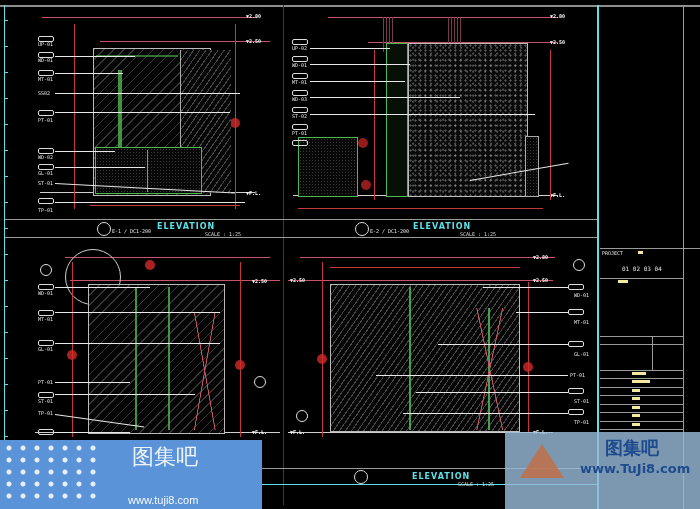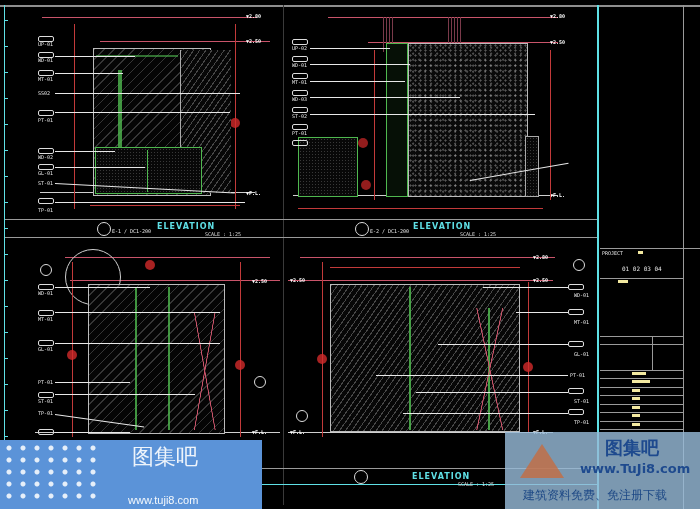--- a/index.html
+++ b/index.html
@@ -252,14 +252,13 @@
   <div class="abs" style="left:2px;top:2px;width:95px;height:60px;background:
       radial-gradient(circle,#fff 2px,transparent 3px) 0 0/14px 12px;opacity:.85;"></div>
   <span class="abs" style="left:132px;top:2px;color:#eef4fb;font-family:'DejaVu Serif',serif;font-size:22px;">图集吧</span>
   <span class="abs" style="left:128px;top:54px;color:#f4f8fc;font-size:11px;">www.tuji8.com</span>
 </div>
 
 <div class="abs wm-right" style="left:505px;top:432px;width:195px;height:77px;">
   <div class="abs" style="left:15px;top:12px;width:0;height:0;border-left:22px solid transparent;border-right:22px solid transparent;border-bottom:34px solid #c96a3a;opacity:.75;"></div>
   <span class="abs" style="left:100px;top:4px;color:#1e4a8e;font-family:'DejaVu Sans',sans-serif;font-size:18px;font-weight:bold;">图集吧</span>
   <span class="abs" style="left:75px;top:29px;color:#1e4a8e;font-family:'DejaVu Sans',sans-serif;font-size:13px;font-weight:bold;">www.TuJi8.com</span>
-  <span class="abs" style="left:18px;top:55px;color:#1f4a86;font-family:'DejaVu Sans',sans-serif;font-size:12px;">建筑资料免费、免注册下载</span>
 </div>
 
 </body></html>

